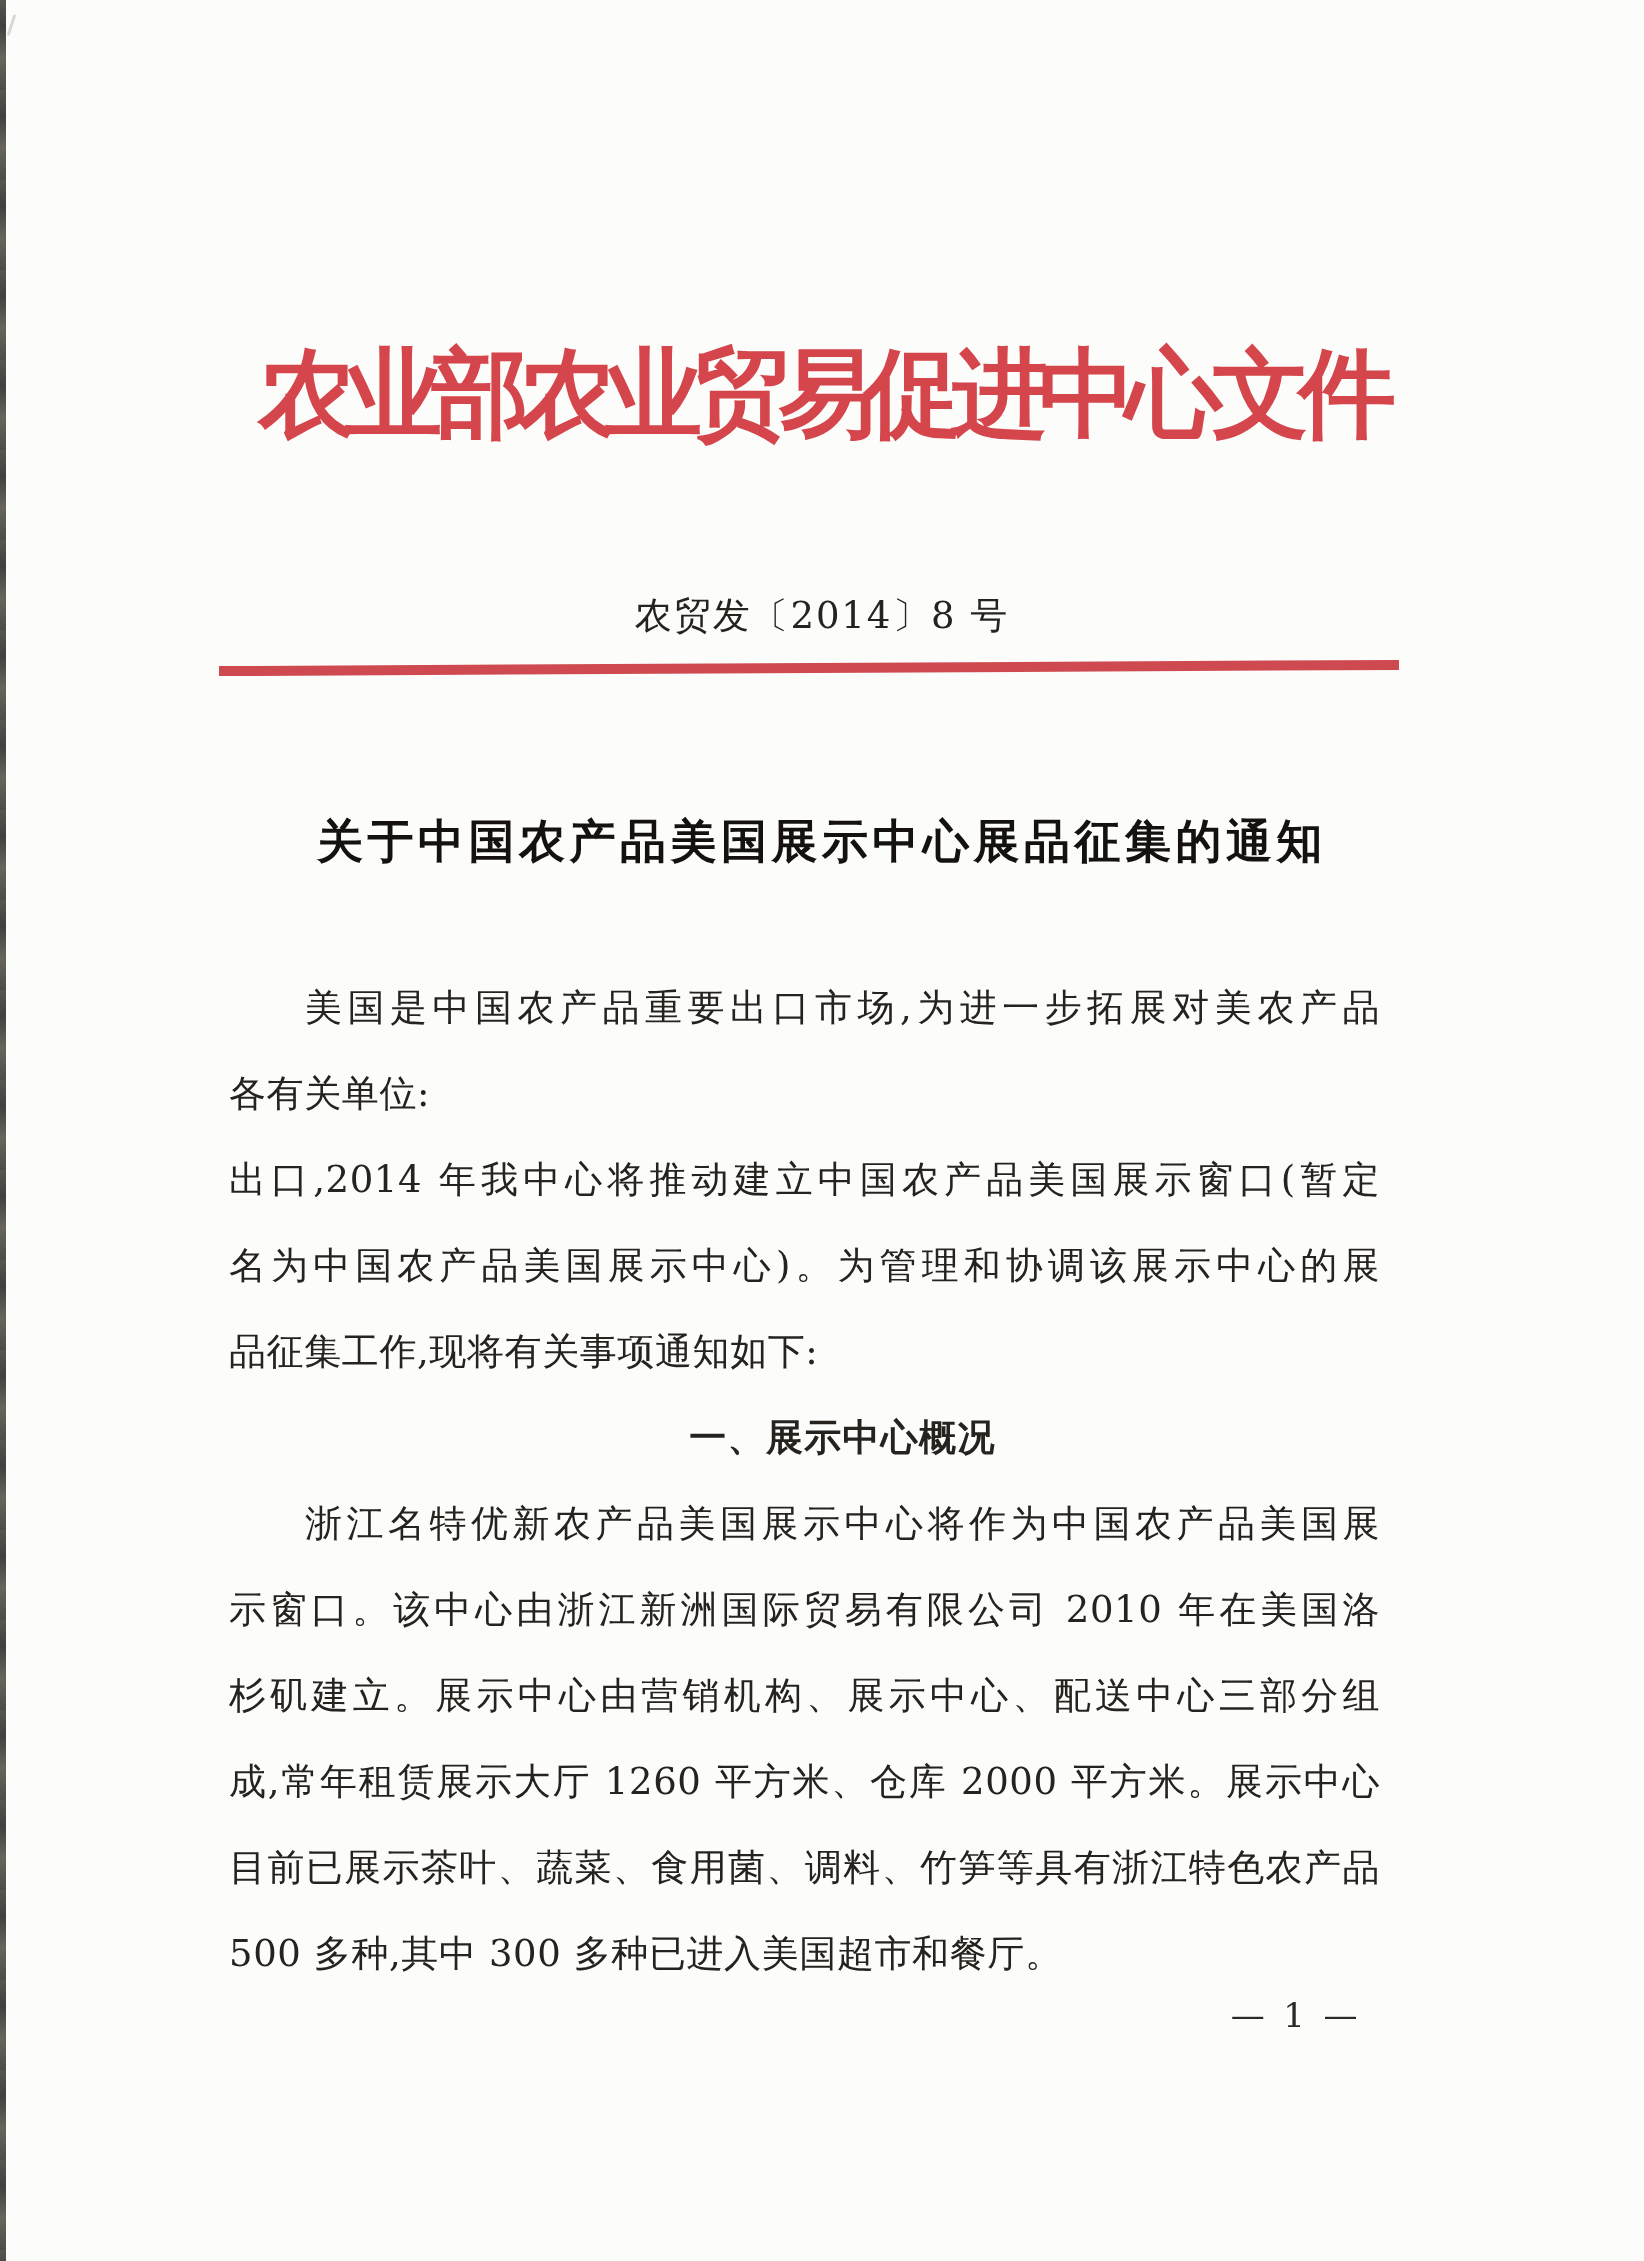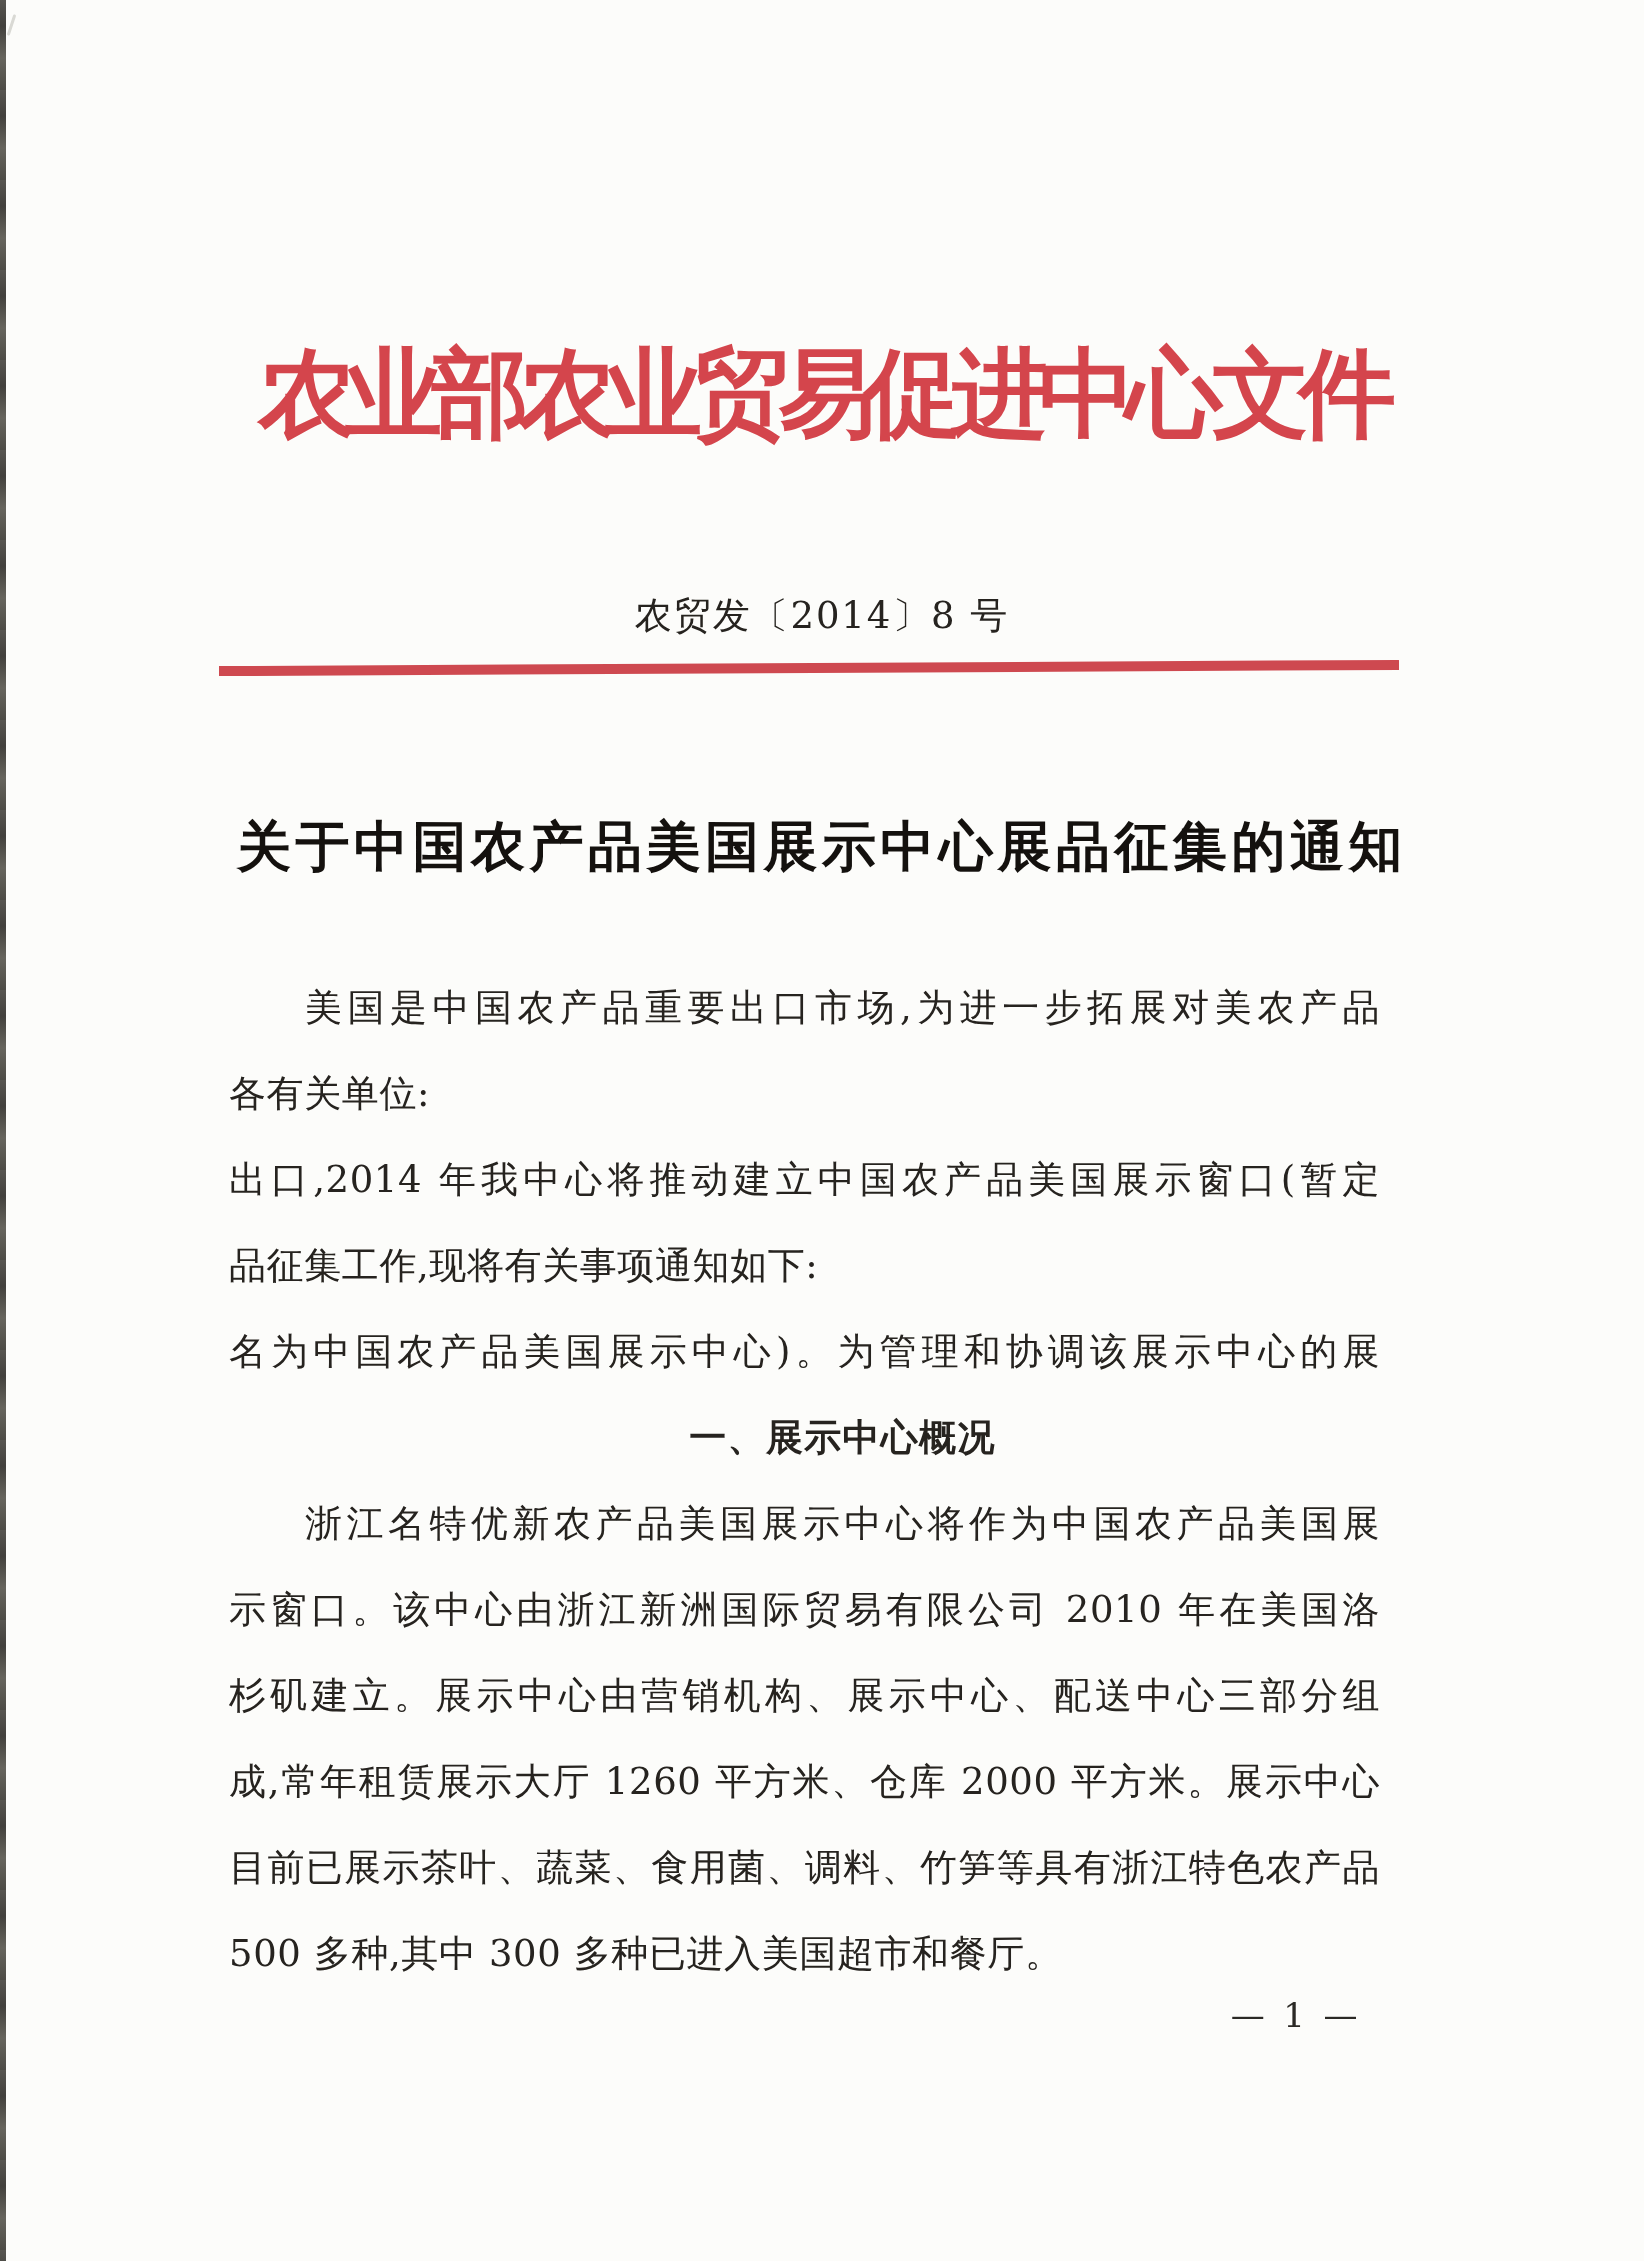--- a/index.html
+++ b/index.html
@@ -57,21 +57,21 @@
     left: 219px; top: 663px;
     width: 1180px; height: 9.7px;
     background: var(--rule-red, #ce4950);
     transform: rotate(-0.3deg);
   }
   .notice-title {
     position: absolute;
     left: 0; top: 811px;
     width: 100%;
     text-align: center;
-    font-size: 54px;
+    font-size: 46px;
     font-weight: bold;
     letter-spacing: 4.5px;
     color: var(--title-ink, #14110e);
     white-space: nowrap;
   }
   .body-block {
     position: absolute;
     left: 229px; top: 965px;
     width: 1151px;
     color: var(--ink, #26231f);
@@ -120,22 +120,22 @@
   <div class="doc-number">农贸发〔2014〕8 号</div>
 
   <div class="red-rule"></div>
 
   <div class="notice-title">关于中国农产品美国展示中心展品征集的通知</div>
 
   <div class="body-block">
       <div class="body-line indent justify">美国是中国农产品重要出口市场,为进一步拓展对美农产品</div>
       <div class="body-line">各有关单位:</div>
       <div class="body-line justify">出口,2014 年我中心将推动建立中国农产品美国展示窗口(暂定</div>
+      <div class="body-line justify">名为中国农产品美国展示中心)。为管理和协调该展示中心的展</div>
       <div class="body-line">品征集工作,现将有关事项通知如下:</div>
-      <div class="body-line justify">名为中国农产品美国展示中心)。为管理和协调该展示中心的展</div>
       <div class="body-line indent bold">一、展示中心概况</div>
       <div class="body-line indent justify">浙江名特优新农产品美国展示中心将作为中国农产品美国展</div>
       <div class="body-line justify">示窗口。该中心由浙江新洲国际贸易有限公司 2010 年在美国洛</div>
       <div class="body-line justify">杉矶建立。展示中心由营销机构、展示中心、配送中心三部分组</div>
       <div class="body-line justify">成,常年租赁展示大厅 1260 平方米、仓库 2000 平方米。展示中心</div>
       <div class="body-line justify">目前已展示茶叶、蔬菜、食用菌、调料、竹笋等具有浙江特色农产品</div>
       <div class="body-line">500 多种,其中 300 多种已进入美国超市和餐厅。</div>
     </div>
 
   <div class="page-number">— 1 —</div>

